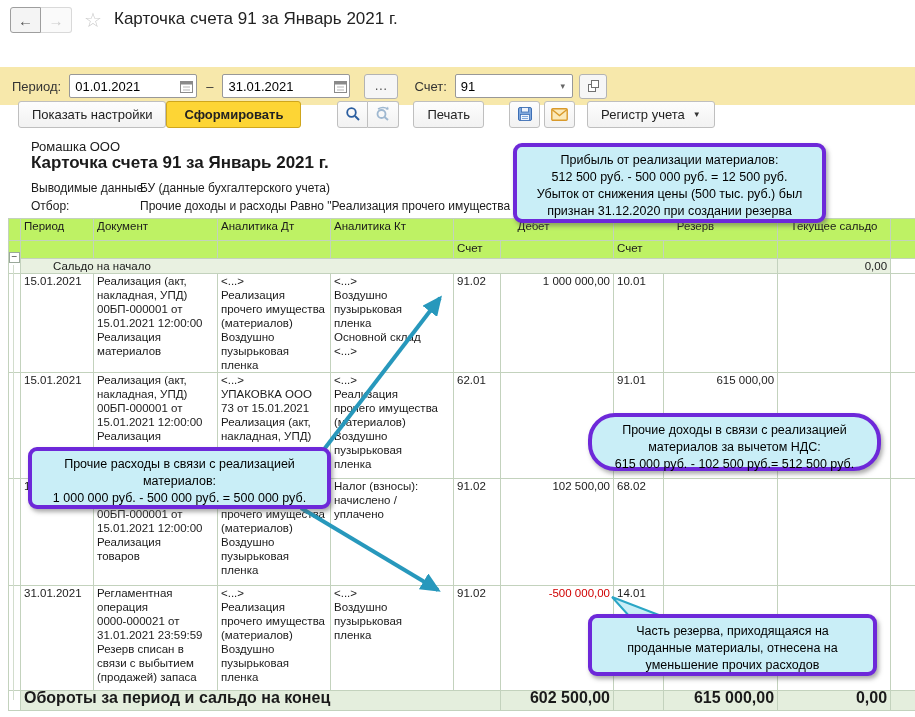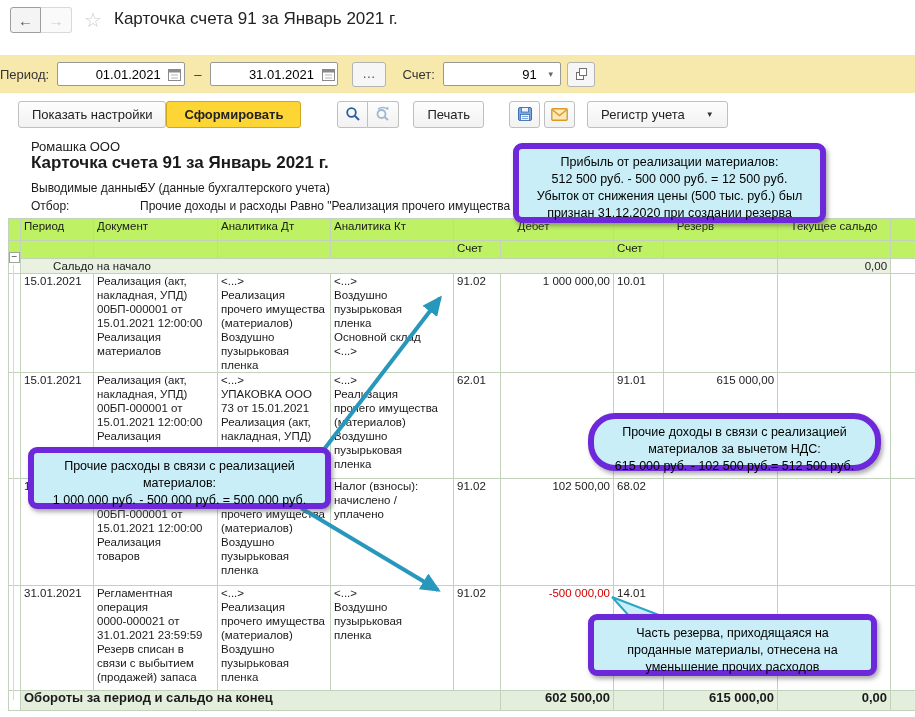--- a/index.html
+++ b/index.html
@@ -11,25 +11,25 @@
   
   .topbar { position:absolute; left:0; top:0; width:915px; height:44px; background:#fff; }
   .navgroup { position:absolute; left:10px; top:7px; display:flex; }
   .navbtn { width:31px; height:26px; display:flex; align-items:center; justify-content:center;
     background:#fafafa; border:1px solid #d9d9d9; font-size:15px; }
   .navbtn.back { border:1px solid #9e9e9e; border-radius:3px 0 0 3px; color:#555; background:#f4f4f4; }
   .navbtn.fwd { border-radius:0 3px 3px 0; color:#cccccc; border-left:none; }
   .star { position:absolute; left:84px; top:8px; font-size:20px; color:#cbcbcb; }
   .wintitle { position:absolute; left:114px; top:9px; font-size:17px; color:#222; }
   
-  .filterbar { position:absolute; left:0; top:55px; width:915px; height:38px; background:#f7e8ab;
-    display:flex; align-items:center; font-size:13px; }
+  .filterbar { position:absolute; left:0; top:67px; width:915px; height:38px; background:#f7e8ab;
+    display:flex; align-items:center; padding-left:12px; font-size:13px; }
   .flabel { color:#333; margin-right:8px; }
   .field { display:flex; align-items:center; height:24px; background:#fff; border:1px solid #989898; border-radius:2px; }
-  .field input { border:none; outline:none; font:13px "Liberation Sans","DejaVu Sans",sans-serif; padding:0 5px; width:100%; background:transparent;text-align:right; }
+  .field input { border:none; outline:none; font:13px "Liberation Sans","DejaVu Sans",sans-serif; padding:0 5px; width:100%; background:transparent; }
   .fdate { width:128px; }
   .facct { width:118px; }
   .inbtn { width:22px; height:22px; display:flex; align-items:center; justify-content:center; cursor:pointer; }
   .dash { margin:0 9px; color:#333; }
   .smallbtn { height:25px; background:#f6f6f6; border:1px solid #b3b3b3; border-radius:3px;
     font-size:12px; color:#444; display:flex; align-items:center; justify-content:center; }
   .dots { width:34px; margin-left:14px; letter-spacing:1px; }
   .openbtn { width:28px; margin-left:6px; }
   .acctlabel { margin-left:16px; }
   .caret { font-size:9px; color:#666; }
@@ -38,46 +38,46 @@
   .btn { height:27px; border:1px solid #bfbfbf; border-radius:3px; background:linear-gradient(#fdfdfd,#f2f2f2);
     font-size:13px; color:#222; display:flex; align-items:center; justify-content:center; padding:0 13px; }
   .btn-generate { background:#fdd535; border-color:#cfa61d; font-weight:bold; padding:0 17px; }
   .btn-settings { margin-left:8px; }
   .iconbtn { width:31px; padding:0; }
   .grp1 { margin-left:36px; border-radius:3px 0 0 3px; }
   .grp2 { border-radius:0 3px 3px 0; border-left:none; }
   .btn-print { margin-left:14px; }
   .btn-save { margin-left:25px; }
   .btn-mail { margin-left:4px; }
-  .btn-register { margin-left:12px; gap:21px; }
+  .btn-register { margin-left:12px; gap:8px; }
   .regcaret { font-size:8px; color:#333; }
   
   .company { position:absolute; left:31px; top:139px; font-size:13px; }
   .rtitle { position:absolute; left:31px; top:153px; font-size:17px; font-weight:bold; }
   .metaline { position:absolute; left:31px; font-size:12px; }
   .metaline .val { position:absolute; left:109px; top:0; width:760px; white-space:nowrap; }
   .meta1 { top:181px; }
   .meta2 { top:199px; }
   
   table.report { position:absolute; left:8px; top:218px; width:912px; border-collapse:collapse; table-layout:fixed;
     font-size:11.5px; line-height:14px; }
   table.report td { border:1px solid #c3d2bd; vertical-align:top; padding:0 3px; overflow:hidden; white-space:pre-line; }
   td.hd { background:#bef264; }
   td.ctr { text-align:center; }
   td.num { text-align:right; white-space:nowrap; }
   tr.saldorow td { background:#e9f1e1;padding-left:32px; }
-  tr.totalrow td { background:#e4eedd; font-weight:bold; font-size:13px; }
+  tr.totalrow td { background:#e4eedd; font-weight:bold; font-size:16px; }
   td.gut { padding:0; }
   .neg { color:#d00000; }
   .expander { position:absolute; left:9px; top:252px; width:11px; height:11px; background:#fff; border:1px solid #9aa89a;
     font-size:10px; line-height:8px; text-align:center; color:#444; }
   .treeline { position:absolute; left:13px; top:265px; height:435px; width:1px; background:#d2ddcd; }
   
   .arrows { position:absolute; left:0; top:0; pointer-events:none; }
-  .callout { position:absolute; background:#c9eef7; border:6px solid #6d28d9; border-radius:9px;
+  .callout { position:absolute; background:#c9eef7; border:4px solid #6d28d9; border-radius:9px;
     box-shadow:2px 3px 4px rgba(90,90,90,.5); font-size:12.5px; line-height:17px; text-align:center;
     padding:5px 6px; white-space:pre-line; color:#000; }
   .co-profit  { left:513px; top:143px; width:313px; height:80px; }
   .co-expense { left:28px;  top:447px; width:303px; height:62px; }
   .co-income  { left:588px; top:413px; width:293px; height:58px;border-radius:27px; }
   .co-reserve { left:588px; top:614px; width:289px; height:62px; }
 </style>
 </head>
 <body>
 

